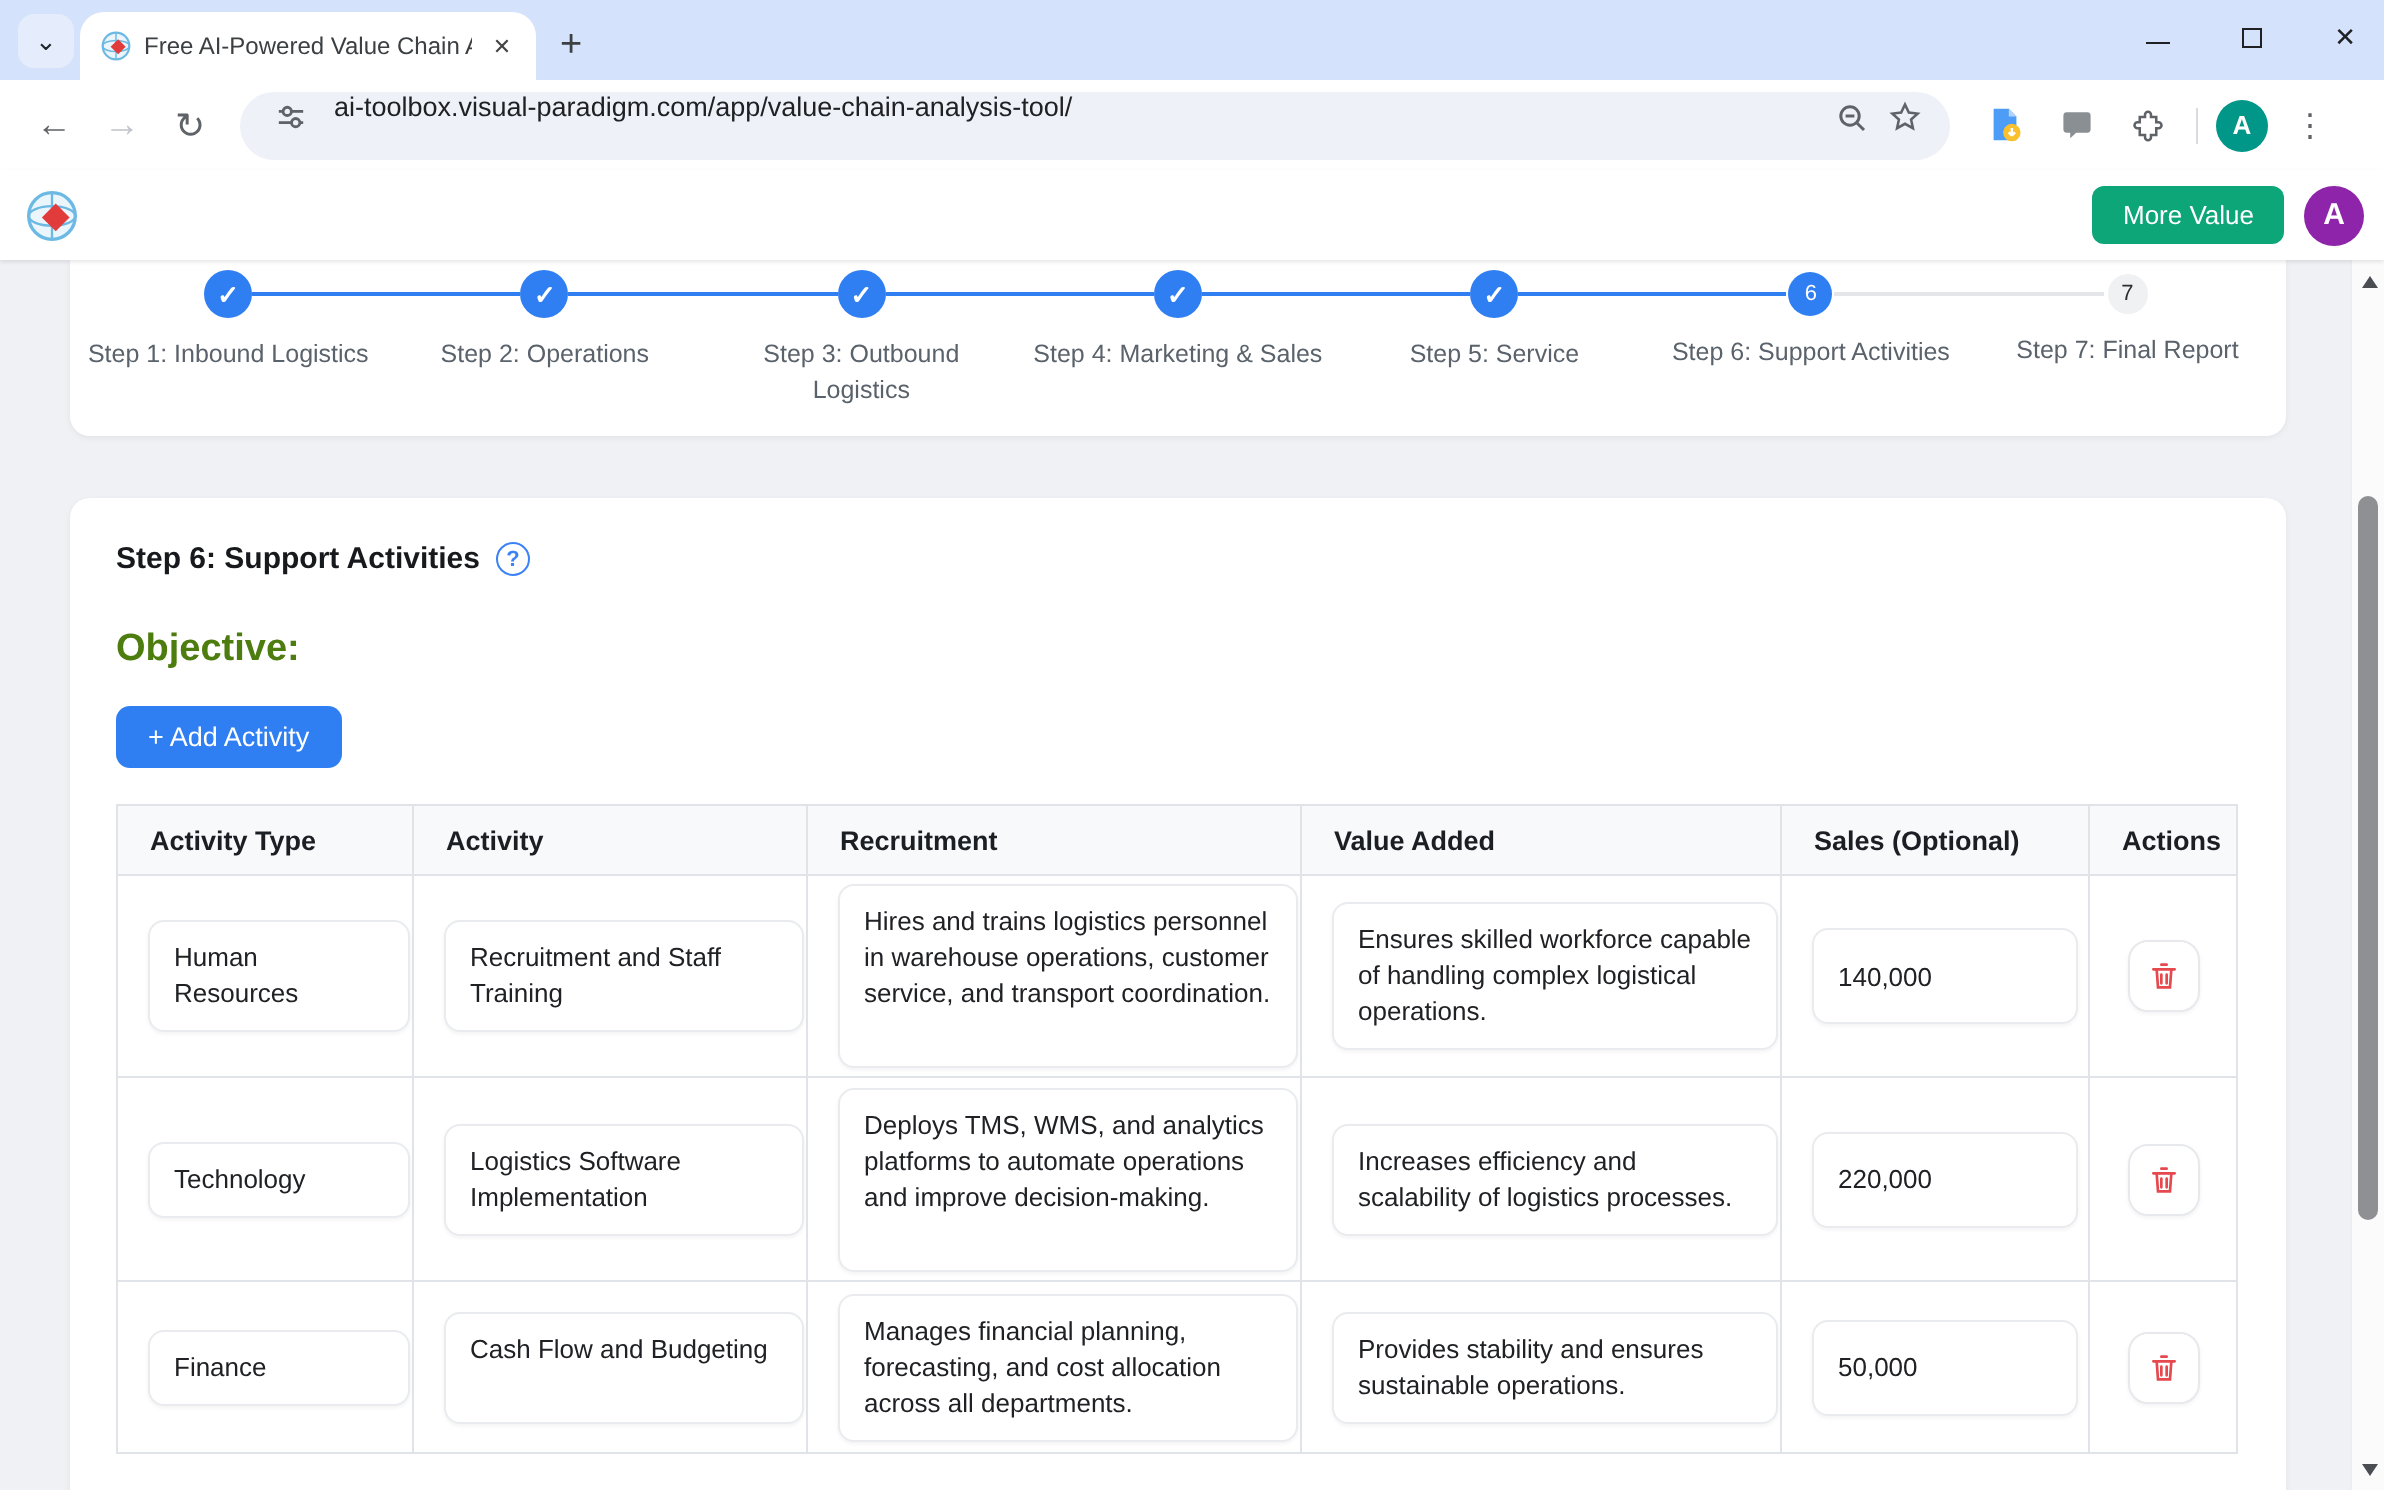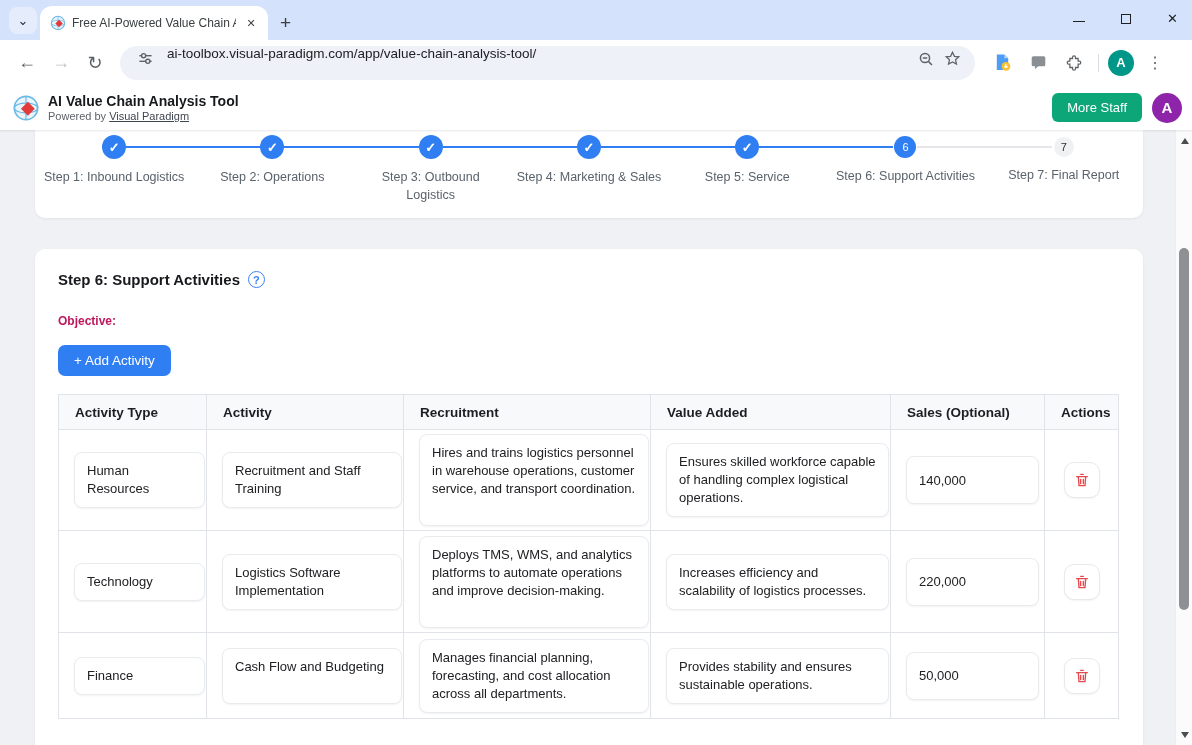--- a/index.html
+++ b/index.html
@@ -69,21 +69,21 @@
   .circle.upcoming { width:20px; height:20px; background:#f0f1f3; color:#2b2f33; font-size:11px; margin-top:2px; }
   .slabel { margin-top:10px; font-size:12.5px; color:#5a626b; text-align:center; line-height:1.4; max-width:150px; }
   .slabel.narrow { max-width:112px;margin-top:10px; }
 
   .main-card { margin-top:31px; border-radius:10px; box-shadow:0 1px 3px rgba(0,0,0,.06);
     padding:22px 23px 40px; height:560px; }
   .card-title-row { display:flex; align-items:center; gap:8px; }
   .card-title { font-size:15px; font-weight:bold; color:#17191c; }
   .help-icon { width:17px; height:17px; border-radius:50%; border:1.5px solid #3b82f6; color:#3b82f6;
     font-size:11px; font-weight:bold; display:flex; align-items:center; justify-content:center; cursor:pointer; }
-  .objective-label { margin-top:26px; font-size:12px; font-weight:bold; color:#be185d; }
+  .objective-label { margin-top:26px; font-size:19px; font-weight:bold; color:#4d7c0f; }
   .objective-text { margin-top:8px; font-size:13.5px; color:#24292f; }
   .add-btn { margin-top:17px; background:#2f7ff3; color:#fff; border:none; border-radius:7px;
     font-size:13.5px; padding:8px 16px; cursor:pointer; font-family:inherit; }
 
   table.activities { margin-top:18px; width:1060px; border-collapse:collapse; table-layout:fixed; }
   .activities th, .activities td { border:1px solid #e0e3e8; }
   .activities th { background:#f8f9fb; text-align:left; font-size:13.5px; font-weight:bold;
     color:#1b1f24; padding:9px 16px; height:35px; }
   .activities td { padding:4px 8px; vertical-align:middle; }
   .col-type{width:148px}.col-act{width:197px}.col-desc{width:247px}.col-val{width:240px}.col-cost{width:154px}.col-actions{width:74px}
@@ -186,29 +186,22 @@
   </div>
 </div>
 
 <div class="appheader">
   <svg class="applogo" viewBox="0 0 24 24">
     <circle cx="12" cy="12" r="10" fill="#eaf5fc" stroke="#6cb9e4" stroke-width="1.4"></circle>
     <ellipse cx="12" cy="12" rx="10" ry="4.2" fill="none" stroke="#6cb9e4" stroke-width="1"></ellipse>
     <path d="M12 2v20" stroke="#6cb9e4" stroke-width="1"></path>
     <rect x="9.4" y="8.4" width="8.4" height="8.4" transform="rotate(45 13.6 12.6)" fill="#e23b3b"></rect>
   </svg>
-  <div class="apptitles">
-    <div class="apptitle">AI Value Chain Analysis Tool</div>
-    <div class="appsub">
-      <span>Powered by</span>
-      <a href="#">Visual Paradigm</a>
-    </div>
-  </div>
   <div class="hspacer"></div>
-  <button class="more-apps">More Staff</button>
+  <button class="more-apps">More Value</button>
   <div class="header-avatar">A</div>
 </div>
 
 <div class="page">
 
   <div class="card stepper-card">
     <div class="steps">
       <div class="step">
         <div class="conn conn-r blue"></div>
         <div class="circle done">✓</div>

